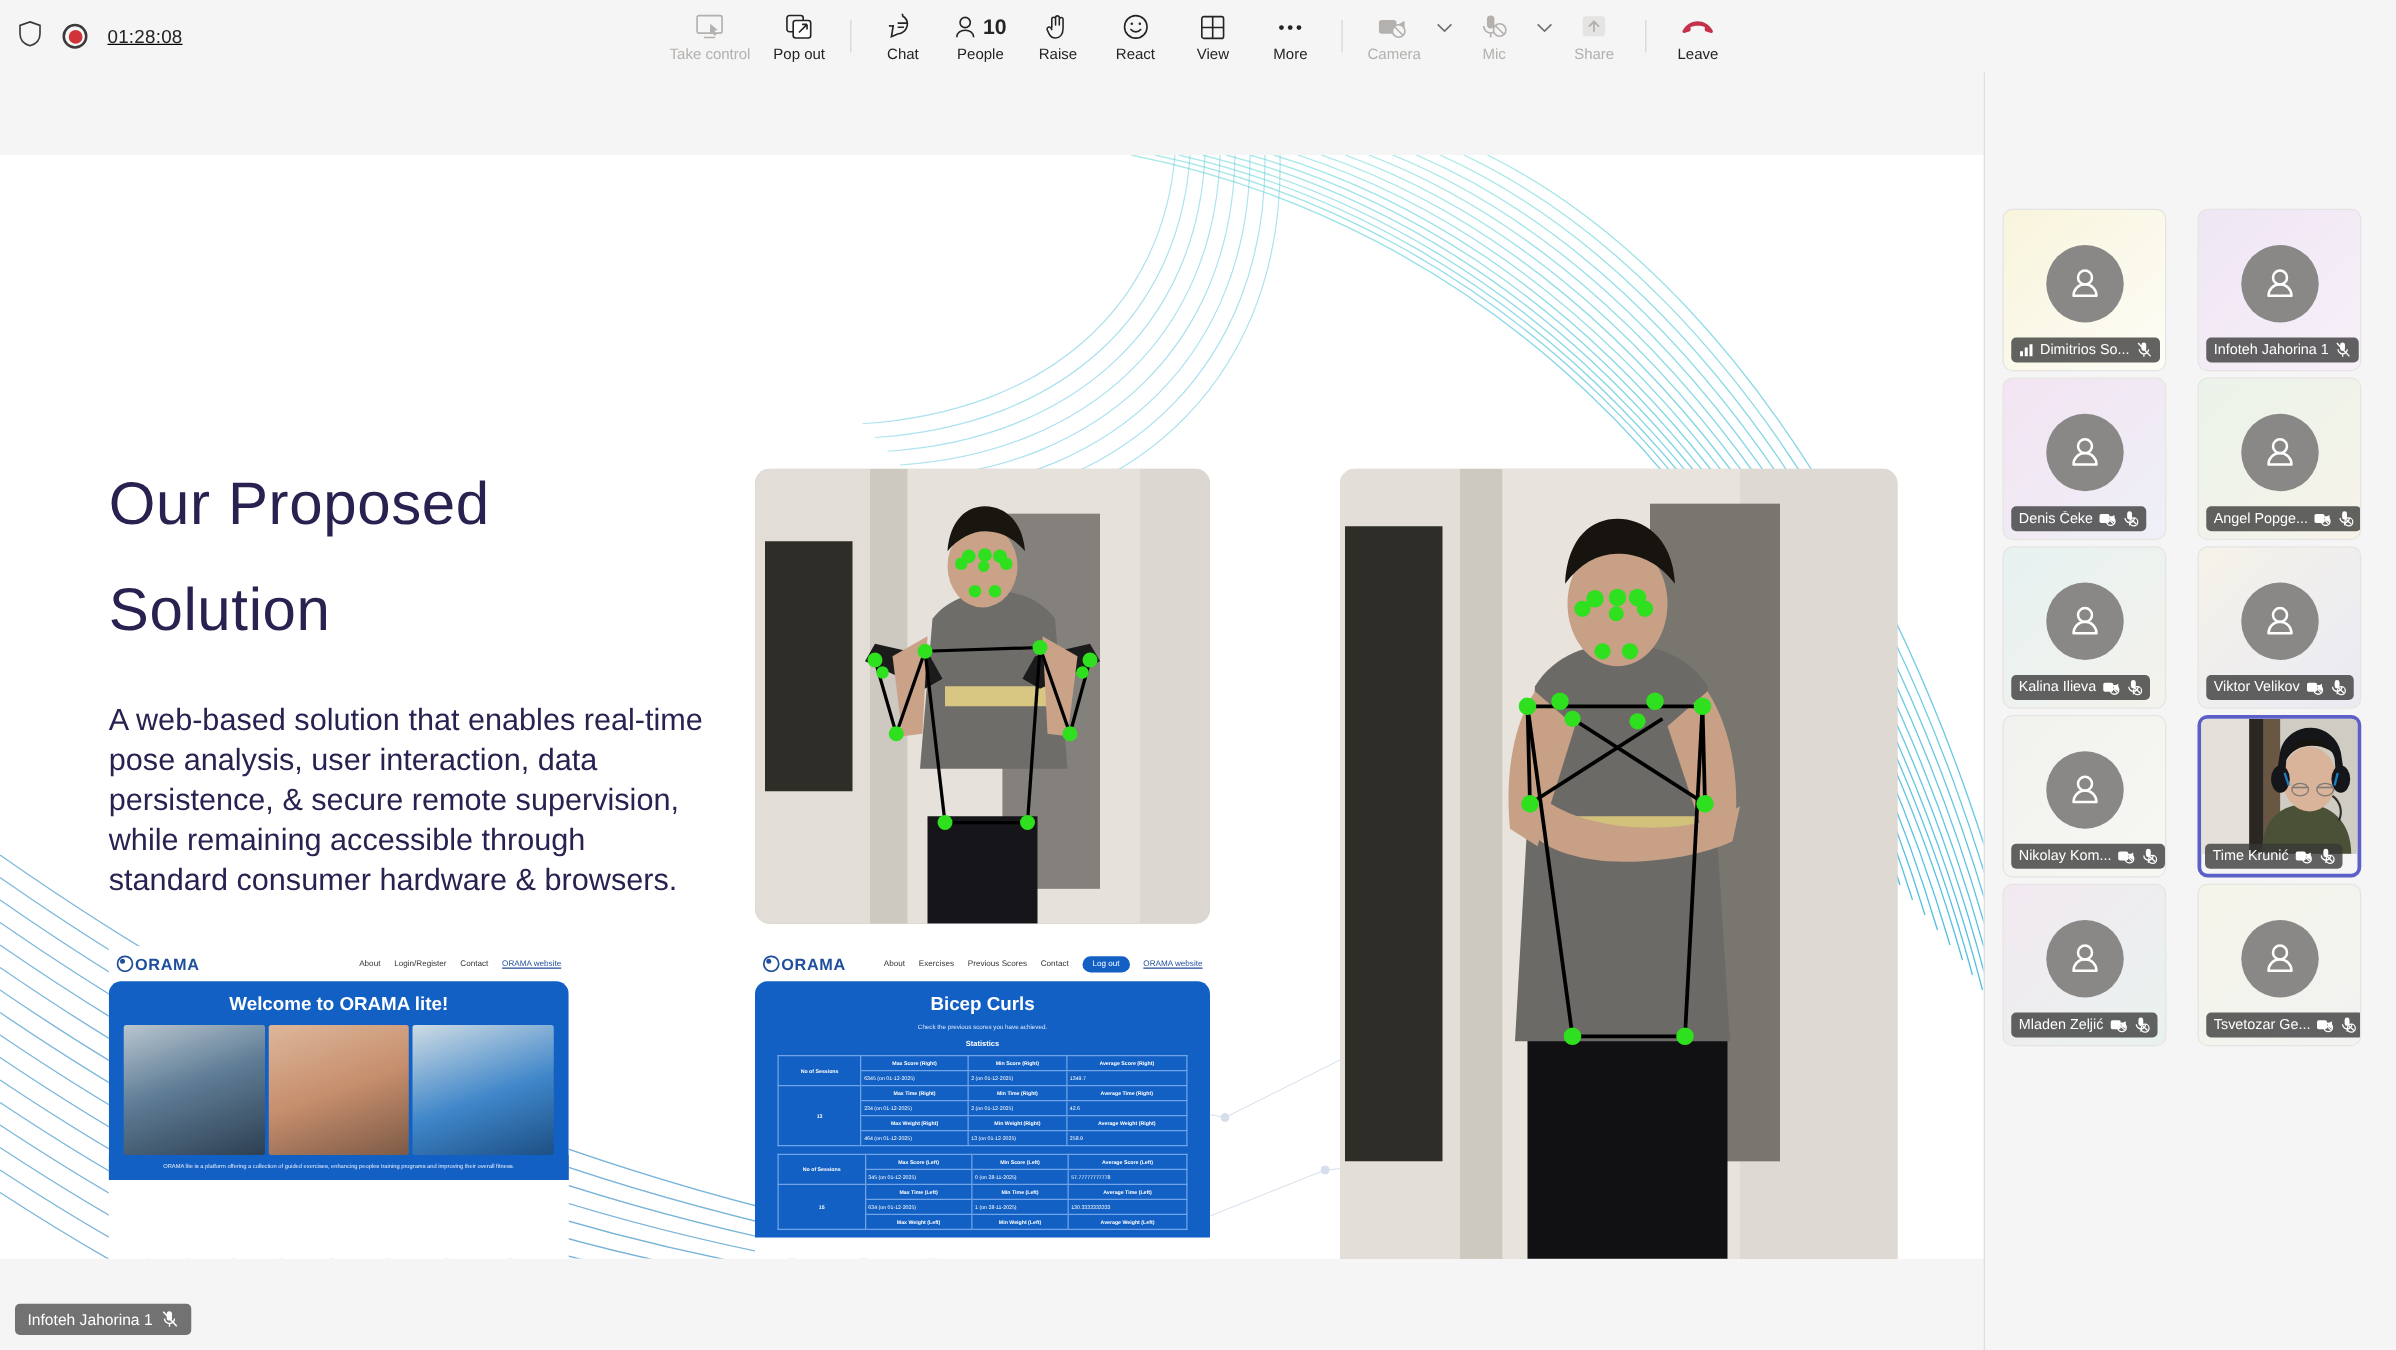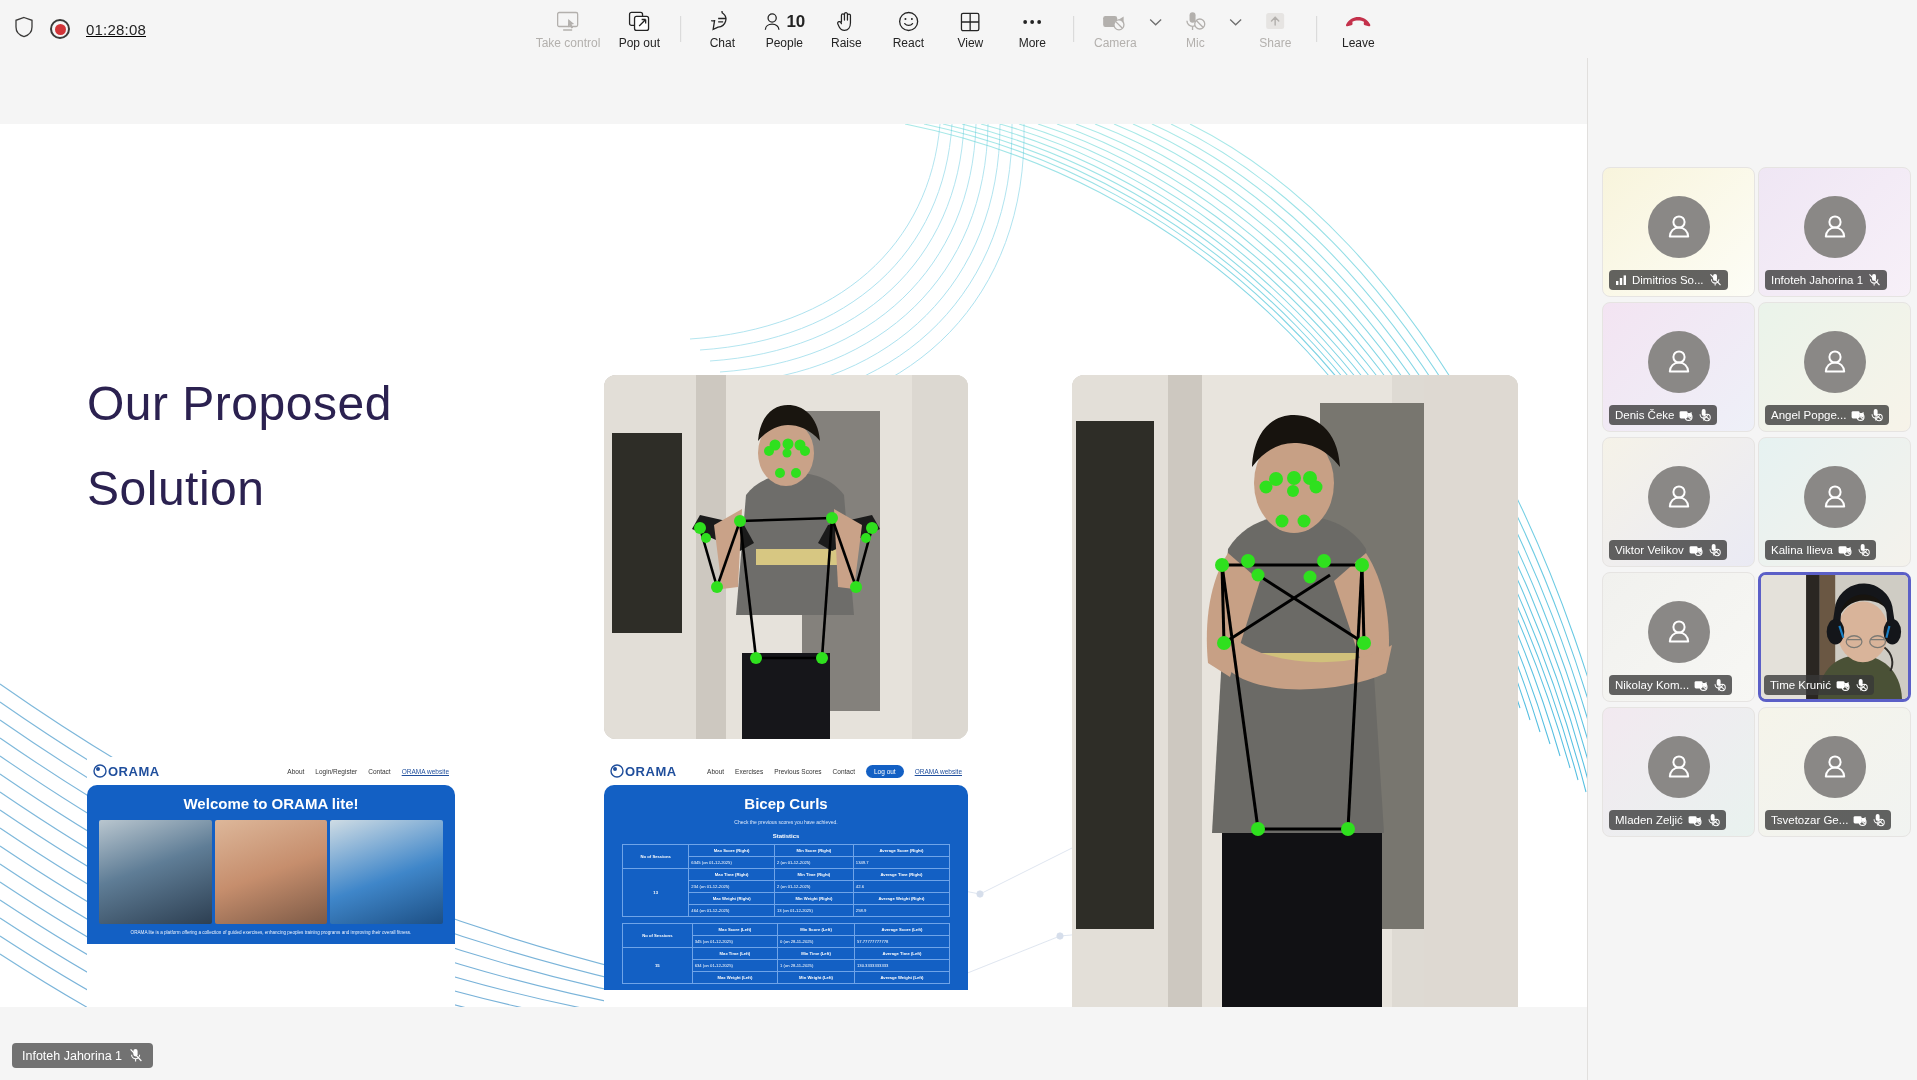--- a/index.html
+++ b/index.html
@@ -113,21 +113,21 @@
   .rail {
     position: absolute; right: 0; top: 58px;
     width: 330px; height: 1022px; background: #f5f5f5;
     border-left: 1px solid #e1dfdd;
   }
   .tile-grid {
     position: absolute; left: 14px; top: 109px;
     display: grid; grid-template-columns: 150px 150px; gap: 5px 6px;
   }
   .tile {
-    position: relative; width: 153px; height: 130px;
+    position: relative; width: 131px; height: 130px;
     border-radius: 8px; overflow: hidden;
     border: 1px solid #e6e4e2;
   }
   .tile.active { border: 3px solid #5b5fc7; }
   .avatar {
     position: absolute; left: 50%; top: 46%; transform: translate(-50%,-50%);
     width: 62px; height: 62px; border-radius: 50%; background: #8a8886;
     display: flex; align-items: center; justify-content: center;
   }
   .name-chip {
@@ -384,20 +384,21 @@
         <circle cx="980" cy="770" r="3.2" fill="#cfd9e8"></circle>
         <circle cx="1120" cy="700" r="3.2" fill="#cfd9e8"></circle>
         <circle cx="1240" cy="796" r="3.2" fill="#cfd9e8"></circle>
         <circle cx="1060" cy="812" r="3.2" fill="#cfd9e8"></circle>
         <circle cx="940" cy="860" r="3.2" fill="#cfd9e8"></circle>
       </g>
     </svg>
 
     <div class="slide-title">Our Proposed
 Solution</div>
+    <div class="slide-body">A web-based solution that enables real-time pose analysis, user interaction, data persistence, &amp; secure remote supervision, while remaining accessible through standard consumer hardware &amp; browsers.</div>
 
     <div class="pose pose-a">
       <svg viewBox="0 0 364 364" preserveAspectRatio="none">
         <rect width="364" height="364" fill="#d8d4cd"></rect>
         <rect x="0" y="0" width="92" height="364" fill="#e2ded7"></rect>
         <rect x="8" y="58" width="70" height="200" fill="#2e2d27"></rect>
         <rect x="92" y="0" width="30" height="364" fill="#cdc8c0"></rect>
         <rect x="122" y="0" width="242" height="364" fill="#e6e2db"></rect>
         <rect x="198" y="36" width="78" height="300" fill="#9d9a95"></rect>
         <rect x="198" y="36" width="78" height="300" fill="#6f6d68" opacity=".55"></rect>
@@ -731,57 +732,57 @@
           <svg width="13" height="14" viewBox="0 0 14 15">
               <rect x="4" y="1" width="4.2" height="7.4" rx="2.1" fill="#fff"></rect>
               <path d="M2.2 6.8c0 2.3 1.9 4 4 4s4-1.7 4-4M6.2 10.8V13.4" fill="none" stroke="#fff" stroke-width="1.1"></path>
               <circle cx="9.8" cy="10.2" r="3.4" fill="none" stroke="#fff" stroke-width="1.1"></circle>
               <path d="M7.6 8.1 12 12.3" stroke="#fff" stroke-width="1.1"></path>
             </svg>
         </span>
       </div>
     </div>
 
+    <div class="tile" style="background:linear-gradient(135deg,#e6f2f1,#f4f2ec)">
+      <div class="avatar">
+        <svg width="30" height="30" viewBox="0 0 30 30">
+            <circle cx="15" cy="10" r="5.6" fill="none" stroke="#fff" stroke-width="2"></circle>
+            <path d="M5.8 24.6a9.2 9.2 0 0 1 18.4 0Z" fill="none" stroke="#fff" stroke-width="2" stroke-linejoin="round"></path>
+          </svg>
+      </div>
+      <div class="name-chip">
+        <span class="nm">Kalina Ilieva</span>
+        <span class="chip-ico">
+          <svg width="14" height="12" viewBox="0 0 14 12">
+              <rect x="0.6" y="2.2" width="8" height="7.2" rx="1.4" fill="#fff"></rect>
+              <path d="M9 5 12.6 3v6L9 7Z" fill="#fff"></path>
+              <circle cx="9.6" cy="8" r="3.4" fill="none" stroke="#fff" stroke-width="1.1"></circle>
+              <path d="M7.4 5.9 11.8 10.1" stroke="#fff" stroke-width="1.1"></path>
+            </svg>
+        </span>
+        <span class="chip-ico">
+          <svg width="13" height="14" viewBox="0 0 14 15">
+              <rect x="4" y="1" width="4.2" height="7.4" rx="2.1" fill="#fff"></rect>
+              <path d="M2.2 6.8c0 2.3 1.9 4 4 4s4-1.7 4-4M6.2 10.8V13.4" fill="none" stroke="#fff" stroke-width="1.1"></path>
+              <circle cx="9.8" cy="10.2" r="3.4" fill="none" stroke="#fff" stroke-width="1.1"></circle>
+              <path d="M7.6 8.1 12 12.3" stroke="#fff" stroke-width="1.1"></path>
+            </svg>
+        </span>
+      </div>
+    </div>
+
     <div class="tile" style="background:linear-gradient(135deg,#f5f2e8,#eaeaf4)">
       <div class="avatar">
         <svg width="30" height="30" viewBox="0 0 30 30">
             <circle cx="15" cy="10" r="5.6" fill="none" stroke="#fff" stroke-width="2"></circle>
             <path d="M5.8 24.6a9.2 9.2 0 0 1 18.4 0Z" fill="none" stroke="#fff" stroke-width="2" stroke-linejoin="round"></path>
           </svg>
       </div>
       <div class="name-chip">
         <span class="nm">Viktor Velikov</span>
-        <span class="chip-ico">
-          <svg width="14" height="12" viewBox="0 0 14 12">
-              <rect x="0.6" y="2.2" width="8" height="7.2" rx="1.4" fill="#fff"></rect>
-              <path d="M9 5 12.6 3v6L9 7Z" fill="#fff"></path>
-              <circle cx="9.6" cy="8" r="3.4" fill="none" stroke="#fff" stroke-width="1.1"></circle>
-              <path d="M7.4 5.9 11.8 10.1" stroke="#fff" stroke-width="1.1"></path>
-            </svg>
-        </span>
-        <span class="chip-ico">
-          <svg width="13" height="14" viewBox="0 0 14 15">
-              <rect x="4" y="1" width="4.2" height="7.4" rx="2.1" fill="#fff"></rect>
-              <path d="M2.2 6.8c0 2.3 1.9 4 4 4s4-1.7 4-4M6.2 10.8V13.4" fill="none" stroke="#fff" stroke-width="1.1"></path>
-              <circle cx="9.8" cy="10.2" r="3.4" fill="none" stroke="#fff" stroke-width="1.1"></circle>
-              <path d="M7.6 8.1 12 12.3" stroke="#fff" stroke-width="1.1"></path>
-            </svg>
-        </span>
-      </div>
-    </div>
-
-    <div class="tile" style="background:linear-gradient(135deg,#e6f2f1,#f4f2ec)">
-      <div class="avatar">
-        <svg width="30" height="30" viewBox="0 0 30 30">
-            <circle cx="15" cy="10" r="5.6" fill="none" stroke="#fff" stroke-width="2"></circle>
-            <path d="M5.8 24.6a9.2 9.2 0 0 1 18.4 0Z" fill="none" stroke="#fff" stroke-width="2" stroke-linejoin="round"></path>
-          </svg>
-      </div>
-      <div class="name-chip">
-        <span class="nm">Kalina Ilieva</span>
         <span class="chip-ico">
           <svg width="14" height="12" viewBox="0 0 14 12">
               <rect x="0.6" y="2.2" width="8" height="7.2" rx="1.4" fill="#fff"></rect>
               <path d="M9 5 12.6 3v6L9 7Z" fill="#fff"></path>
               <circle cx="9.6" cy="8" r="3.4" fill="none" stroke="#fff" stroke-width="1.1"></circle>
               <path d="M7.4 5.9 11.8 10.1" stroke="#fff" stroke-width="1.1"></path>
             </svg>
         </span>
         <span class="chip-ico">
           <svg width="13" height="14" viewBox="0 0 14 15">

